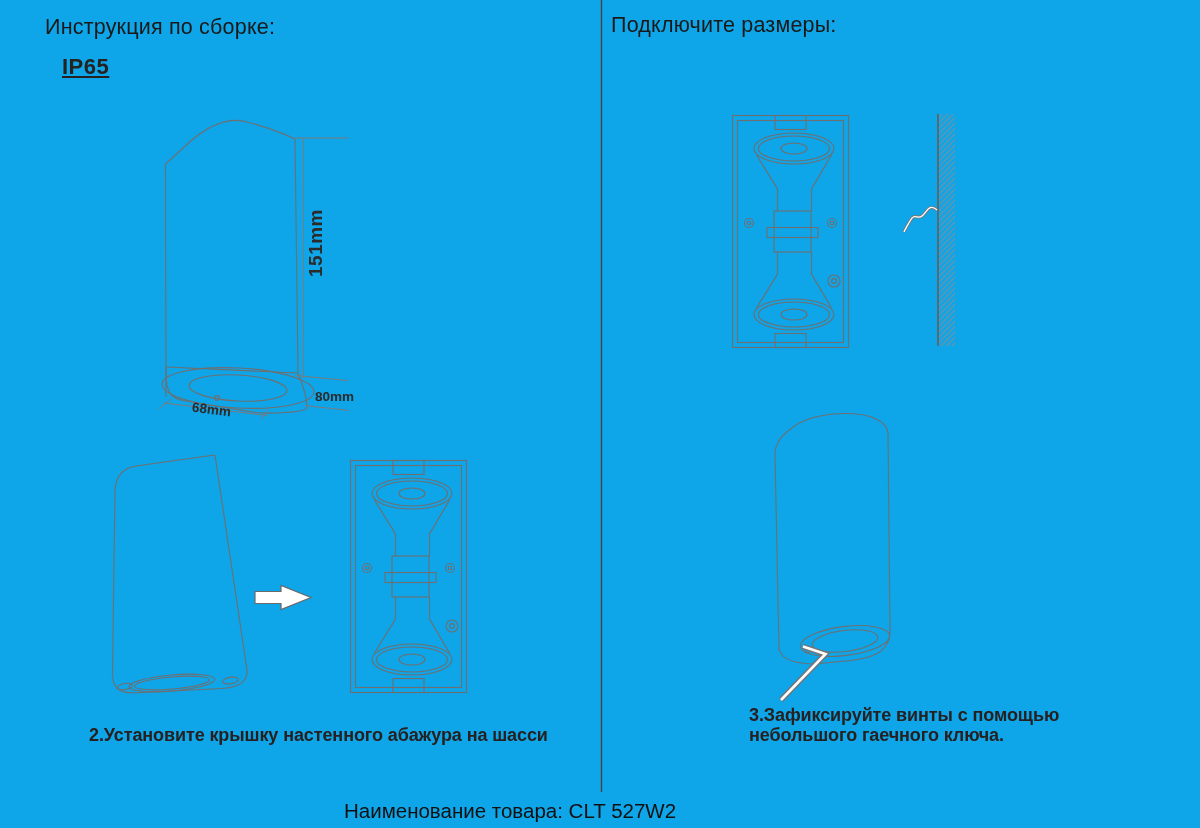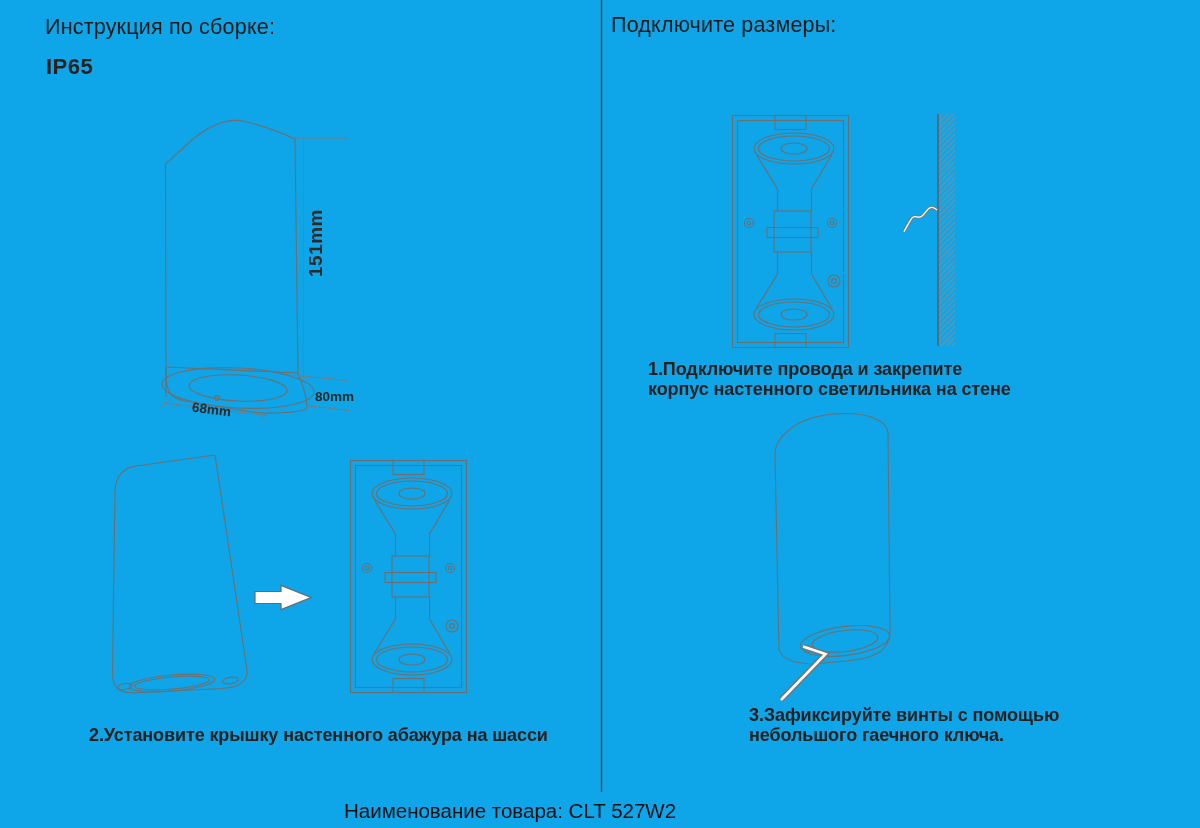--- a/index.html
+++ b/index.html
@@ -108,34 +108,30 @@
       <ellipse class="draw" cx="845" cy="641" rx="33" ry="10.5" transform="rotate(-7 845 641)"></ellipse>
       <circle class="draw" cx="808" cy="650.5" r="2.2"></circle>
       <g>
         <path d="M803,646.5 L825.5,654 L781,700" stroke="#747474" stroke-width="5.5" fill="none"></path>
         <path d="M803,646.5 L825.5,654 L781,700" stroke="#ffffff" stroke-width="2.6" fill="none"></path>
       </g>
     </g>
   </svg>
 
   <div class="abs heading" style="left:45px;top:15px;">Инструкция по сборке:</div>
-  <div class="abs ip" style="left:46px;top:54px;">IP65</div>
+  <div class="abs ip" style="left:62px;top:54px;text-decoration:underline;">IP65</div>
 
   <div class="abs dim dim-151" style="left:281px;top:232px;">151mm</div>
   <div class="abs dim dim-80" style="left:315px;top:389px;">80mm</div>
   <div class="abs dim dim-68" style="left:192px;top:402px;">68mm</div>
 
   <div class="abs caption" style="left:89px;top:726px;">2.Установите крышку настенного абажура на шасси</div>
 
   <div class="abs heading" style="left:611px;top:13px;">Подключите размеры:</div>
 
-  <div class="abs caption" style="left:648px;top:360px;">
-    <div>1.Подключите провода и закрепите</div>
-    <div>корпус настенного светильника на стене</div>
-  </div>
 
   <div class="abs caption" style="left:709px;top:706px;margin-left:40px;">
     <div>3.Зафиксируйте винты с помощью</div>
     <div>небольшого гаечного ключа.</div>
   </div>
 
   <div class="abs footer" style="left:344px;top:799px;">Наименование товара: CLT 527W2</div>
 </div>
 
 </body></html>

